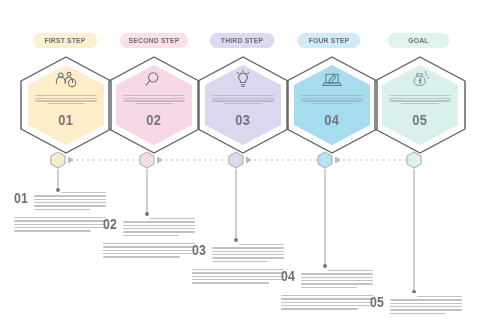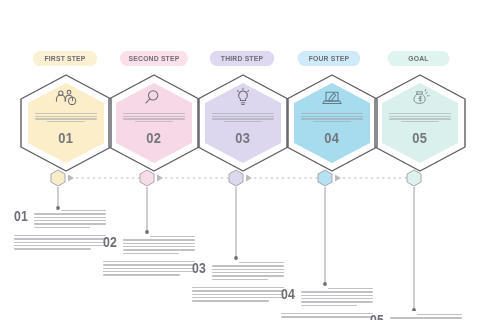--- a/index.html
+++ b/index.html
@@ -3,21 +3,21 @@
 <meta charset="utf-8">
 <style>
   html,body{margin:0;padding:0;}
   body{
     width:480px;height:320px;
     background:#ffffff;
     font-family:"Liberation Sans", sans-serif;
     overflow:hidden;
     position:relative;
   }
-  #stage{position:absolute;inset:0;width:480px;height:256px;margin-top:18px;}
+  #stage{position:absolute;inset:0;width:480px;height:256px;}
 
   
   .pill{
     position:absolute;
     height:15px;
     border-radius:8px;
     display:flex;align-items:center;justify-content:center;
     font-size:7.4px;
     font-weight:bold;
     letter-spacing:0.2px;

